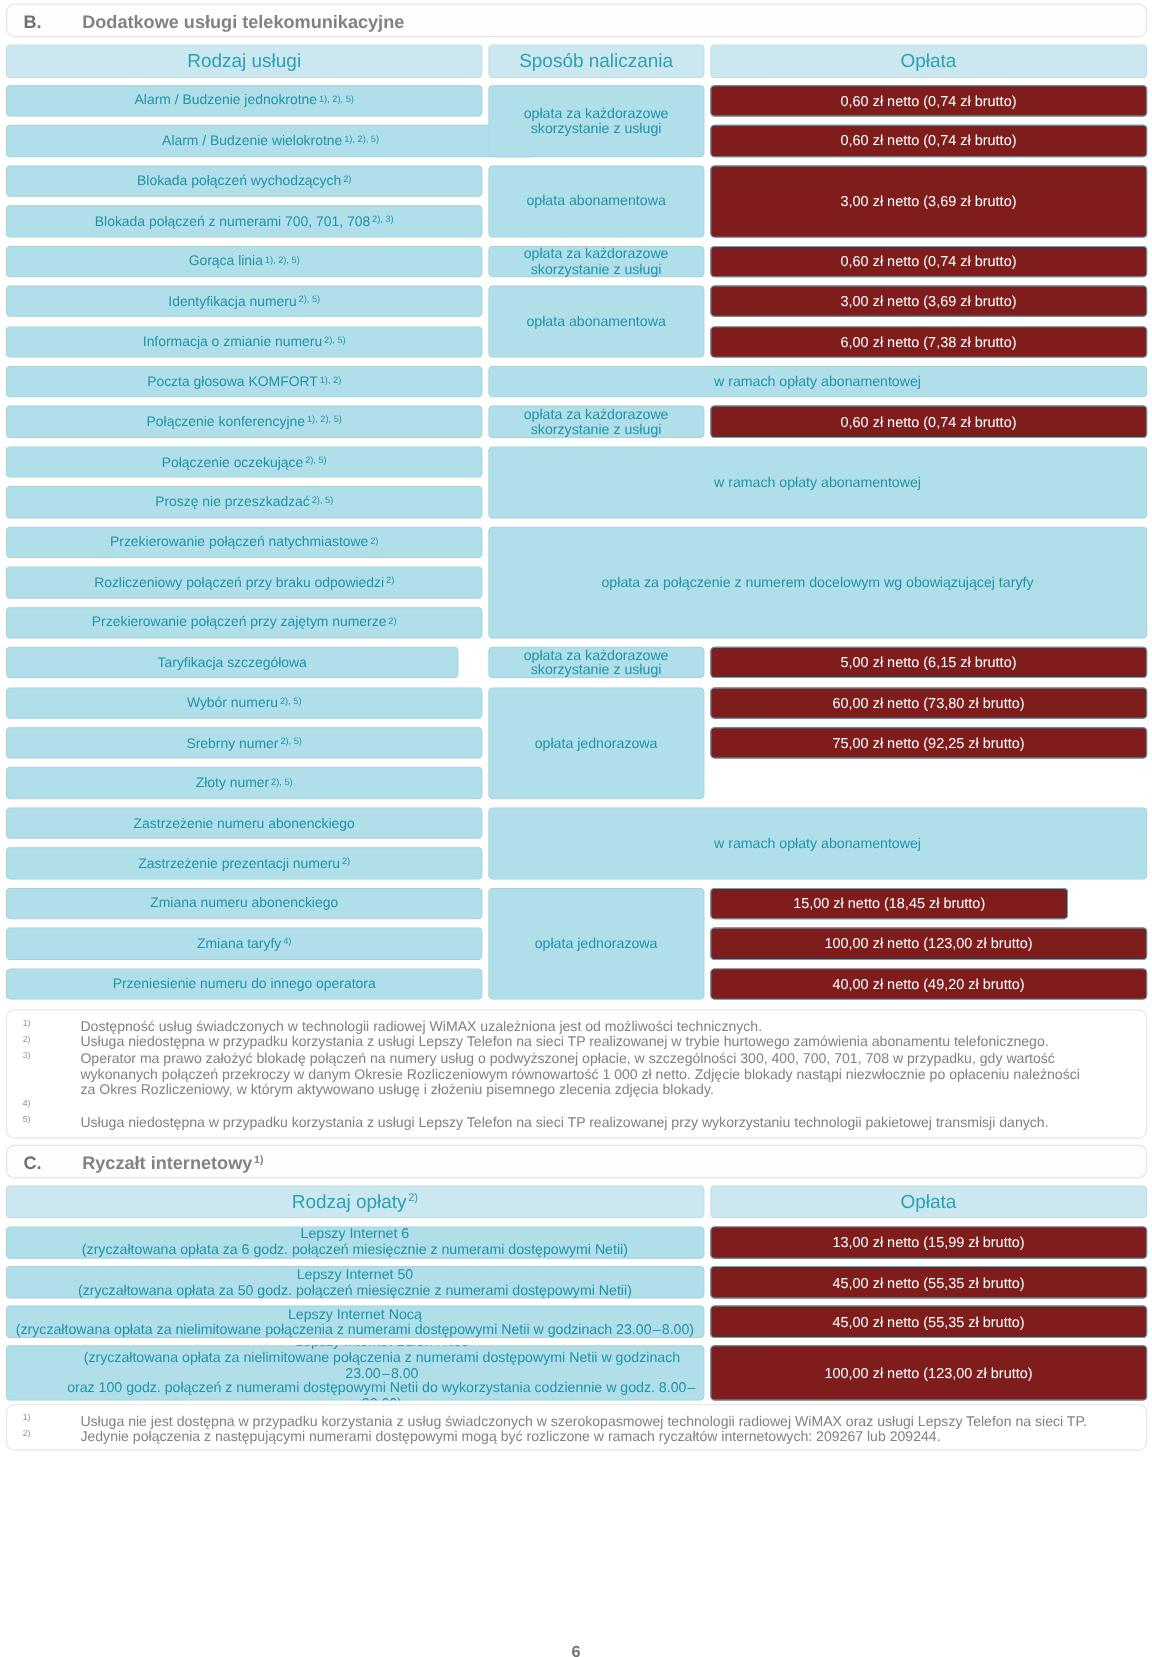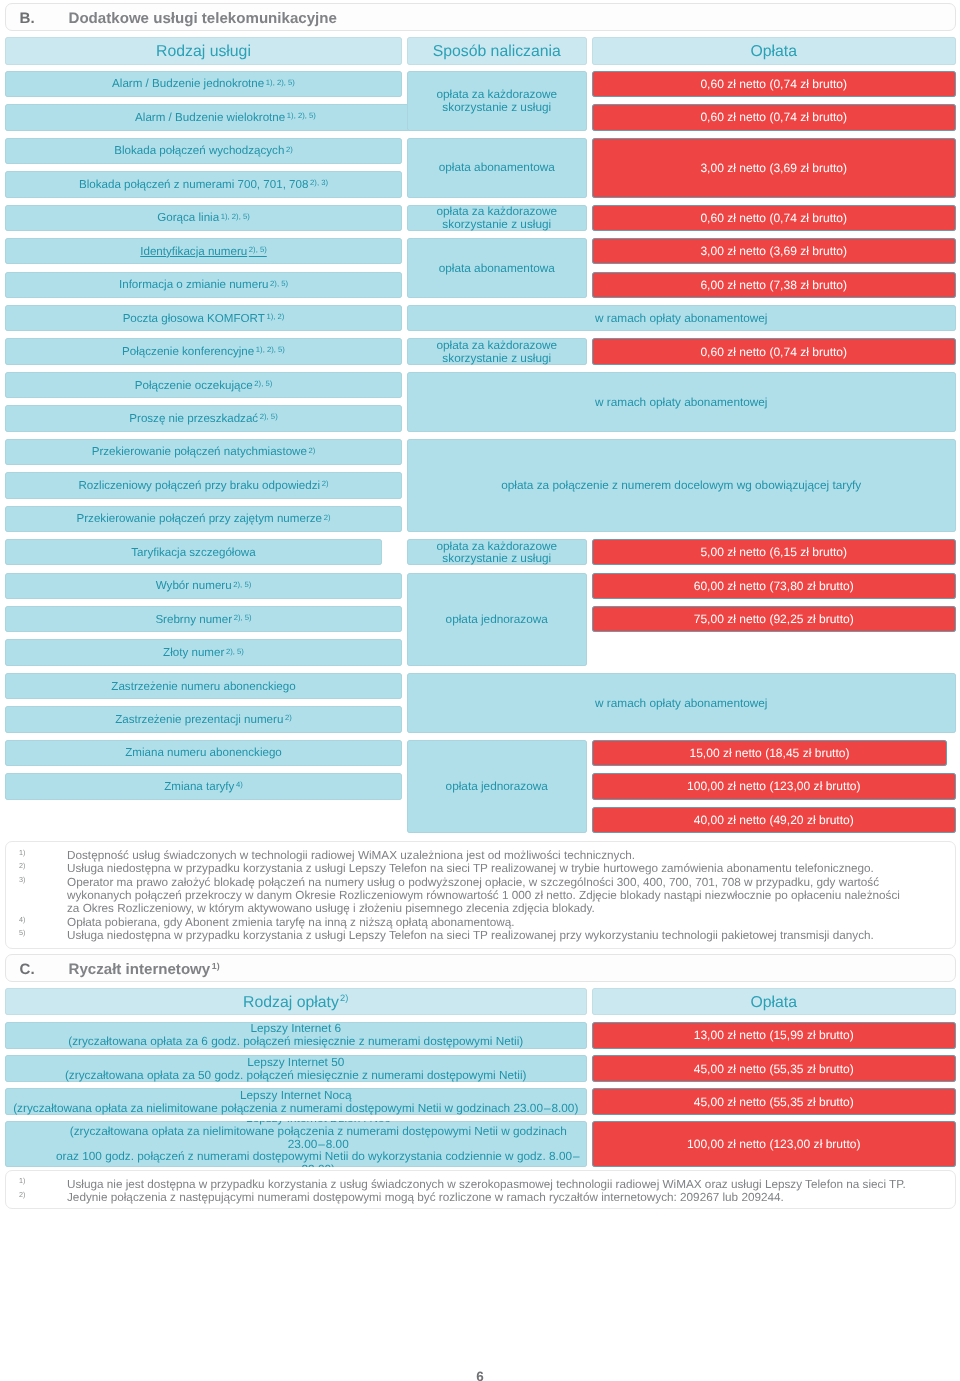--- a/index.html
+++ b/index.html
@@ -26,21 +26,21 @@
       overflow:hidden;}
 .cell > span{display:block;width:100%;}
 .hdr{background:#cbe8f0;color:#2ba1b6;font-size:15.8px;padding-top:3px;
      box-shadow:inset 0 0 0 0.8px #bfdbe3;}
 .svc{background:#b0dfe9;color:#2093aa;font-size:11.6px;
      box-shadow:inset 0 0 0 0.8px #a8d2dc;}
 .mtd{background:#b0dfe9;color:#2093aa;font-size:11.8px;line-height:12.7px;
      box-shadow:inset 0 0 0 0.8px #a8d2dc;}
 .mrg{background:#b0dfe9;color:#2093aa;font-size:11.8px;
      box-shadow:inset 0 0 0 0.8px #a8d2dc;}
-.fee{background:#ef4444;color:#ffffff;font-size:12.05px;
+.fee{background:#7f1d1d;color:#ffffff;font-size:12.05px;
      box-shadow:inset 0 0 0 0.8px #3fb8ce;}
 .cell .sup{font-size:7.7px;vertical-align:2.6px;line-height:0;margin-left:1.6px;}
 .hdr .sup{font-size:9.3px;vertical-align:6px;margin-left:1.3px;}
 
 
 .notes{position:absolute;left:5.0px;width:950.5px;
        border:1px solid #e8e8e8;border-radius:7px;background:#fff;
        box-sizing:border-box;}
 .nmark{position:absolute;font-size:7.2px;color:#8e9092;line-height:13.35px;
        margin-top:-3.2px;}
@@ -78,21 +78,21 @@
     </div>
 <div class="cell svc" style="left:5.0px;width:397.0px;top:137.70px;height:26.4px;">
       <span><span>Blokada połączeń wychodzących</span><span class="sup">2)</span></span>
     </div>
 <div class="cell svc" style="left:5.0px;width:397.0px;top:171.15px;height:26.4px;">
       <span><span>Blokada połączeń z numerami 700, 701, 708</span><span class="sup">2), 3)</span></span>
     </div>
 <div class="cell svc" style="left:5.0px;width:397.0px;top:204.60px;height:26.4px;">
       <span><span>Gorąca linia</span><span class="sup">1), 2), 5)</span></span>
     </div>
-<div class="cell svc" style="left:5.0px;width:397.0px;top:238.05px;height:26.4px;text-decoration:underline;">
+<div class="cell svc" style="left:5.0px;width:397.0px;top:238.05px;height:26.4px;">
       <span><span>Identyfikacja numeru</span><span class="sup">2), 5)</span></span>
     </div>
 <div class="cell svc" style="left:5.0px;width:397.0px;top:271.50px;height:26.4px;">
       <span><span>Informacja o zmianie numeru</span><span class="sup">2), 5)</span></span>
     </div>
 <div class="cell svc" style="left:5.0px;width:397.0px;top:304.95px;height:26.4px;">
       <span><span>Poczta głosowa KOMFORT</span><span class="sup">1), 2)</span></span>
     </div>
 <div class="cell svc" style="left:5.0px;width:397.0px;top:338.40px;height:26.4px;">
       <span><span>Połączenie konferencyjne</span><span class="sup">1), 2), 5)</span></span>
@@ -129,20 +129,23 @@
     </div>
 <div class="cell svc" style="left:5.0px;width:397.0px;top:706.35px;height:26.4px;">
       <span><span>Zastrzeżenie prezentacji numeru</span><span class="sup">2)</span></span>
     </div>
 <div class="cell svc" style="left:5.0px;width:397.0px;top:739.80px;height:26.4px;">
       <span><span>Zmiana numeru abonenckiego</span></span>
     </div>
 <div class="cell svc" style="left:5.0px;width:397.0px;top:773.25px;height:26.4px;">
       <span><span>Zmiana taryfy</span><span class="sup">4)</span></span>
     </div>
+<div class="cell svc" style="left:5.0px;width:397.0px;top:806.70px;height:26.4px;">
+      <span><span>Przeniesienie numeru do innego operatora</span></span>
+    </div>
 
 <div class="cell mtd" style="left:407.0px;width:179.5px;top:70.80px;height:59.85px;">
       <span>opłata za każdorazowe skorzystanie z usługi</span>
     </div>
 <div class="cell fee" style="left:592.0px;width:363.5px;top:70.80px;height:26.40px;">
       <span>0,60 zł netto (0,74 zł brutto)</span>
     </div>
 <div class="cell fee" style="left:592.0px;width:363.5px;top:104.25px;height:26.40px;">
       <span>0,60 zł netto (0,74 zł brutto)</span>
     </div>
@@ -196,41 +199,40 @@
     </div>
 <div class="cell fee" style="left:592.0px;width:363.5px;top:606.00px;height:26.40px;">
       <span>75,00 zł netto (92,25 zł brutto)</span>
     </div>
 <div class="cell mrg" style="left:407.0px;width:548.5px;top:672.90px;height:59.85px;">
       <span>w ramach opłaty abonamentowej</span>
     </div>
 <div class="cell mtd" style="left:407.0px;width:179.5px;top:739.80px;height:93.30px;">
       <span>opłata jednorazowa</span>
     </div>
-<div class="cell fee" style="left:592.0px;width:355px;top:739.80px;height:26.40px;">
+<div class="cell fee" style="left:592.0px;width:298px;top:739.80px;height:26.40px;">
       <span>15,00 zł netto (18,45 zł brutto)</span>
     </div>
 <div class="cell fee" style="left:592.0px;width:363.5px;top:773.25px;height:26.40px;">
       <span>100,00 zł netto (123,00 zł brutto)</span>
     </div>
 <div class="cell fee" style="left:592.0px;width:363.5px;top:806.70px;height:26.40px;">
       <span>40,00 zł netto (49,20 zł brutto)</span>
     </div>
 
 <div class="notes" style="top:840.8px;height:108.6px;"></div>
 <span class="nmark" style="left:19.0px;top:849.00px;">1)</span>
 <span class="ntext" style="left:67.0px;top:849.00px;">Dostępność usług świadczonych w technologii radiowej WiMAX uzależniona jest od możliwości technicznych.</span>
 <span class="nmark" style="left:19.0px;top:862.35px;">2)</span>
 <span class="ntext" style="left:67.0px;top:862.35px;">Usługa niedostępna w przypadku korzystania z usługi Lepszy Telefon na sieci TP realizowanej w trybie hurtowego zamówienia abonamentu telefonicznego.</span>
 <span class="nmark" style="left:19.0px;top:875.70px;">3)</span>
 <span class="ntext" style="left:67.0px;top:875.70px;">Operator ma prawo założyć blokadę połączeń na numery usług o podwyższonej opłacie, w szczególności 300, 400, 700, 701, 708 w przypadku, gdy wartość</span>
 <span class="ntext" style="left:67.0px;top:889.05px;">wykonanych połączeń przekroczy w danym Okresie Rozliczeniowym równowartość 1 000 zł netto. Zdjęcie blokady nastąpi niezwłocznie po opłaceniu należności</span>
 <span class="ntext" style="left:67.0px;top:902.40px;">za Okres Rozliczeniowy, w którym aktywowano usługę i złożeniu pisemnego zlecenia zdjęcia blokady.</span>
 <span class="nmark" style="left:19.0px;top:915.75px;">4)</span>
-<span class="ntext" style="left:67.0px;top:915.75px;">Opłata pobierana, gdy Abonent zmienia taryfę na inną z niższą opłatą abonamentową.</span>
 <span class="nmark" style="left:19.0px;top:929.10px;">5)</span>
 <span class="ntext" style="left:67.0px;top:929.10px;">Usługa niedostępna w przypadku korzystania z usługi Lepszy Telefon na sieci TP realizowanej przy wykorzystaniu technologii pakietowej transmisji danych.</span>
 
 <div class="sect" style="top:954.0px;height:28.4px;">
   <span class="letter" style="top:6.0px;">C.</span>
   <span class="name" style="top:6.0px;"><span>Ryczałt internetowy</span><span class="sup">1)</span></span>
 </div>
 
 <div class="cell hdr" style="left:5.0px;width:581.5px;top:988.0px;height:27.0px;">
       <span><span>Rodzaj opłaty</span><span class="sup">2)</span></span>

